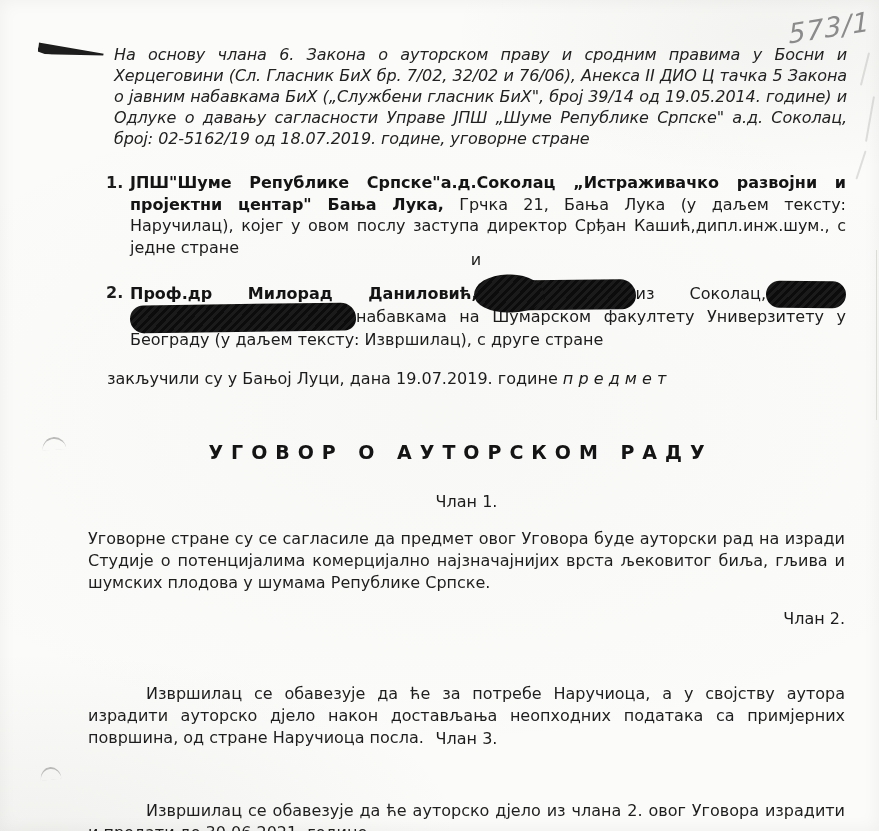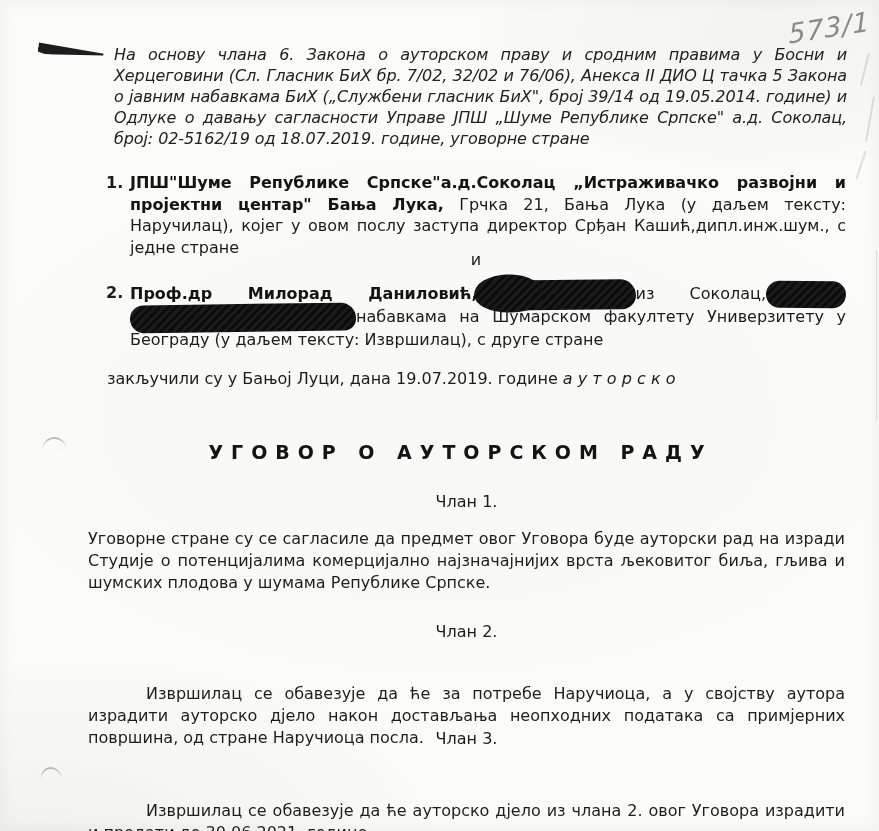--- a/index.html
+++ b/index.html
@@ -110,26 +110,26 @@
 
   <div class="abs party2 item">
     <span class="num">2.</span>
     <span class="body">
       <span class="jline" style="display:block;"><span class="b">Проф.др Милорад Даниловић,</span><span class="redact redactA"></span><span>из Соколац,</span><span class="redact redactC"></span></span>
       <span class="jline" style="display:block;"><span class="redact redactD"></span><span>набавкама на Шумарском факултету Универзитету у</span></span>
       <span class="lline" style="display:block;">Београду (у даљем тексту: Извршилац), с друге стране</span>
     </span>
   </div>
 
-  <div class="abs closing"><span>закључили су у Бањој Луци, дана 19.07.2019. године </span><span class="emph">ауторско</span></div>
+  <div class="abs closing"><span>закључили су у Бањој Луци, дана 19.07.2019. године </span><span class="emph">предмет</span></div>
 
   <div class="abs doc-title">УГОВОР О АУТОРСКОМ РАДУ</div>
 
   <div class="abs art-head" style="top:492px;">Члан 1.</div>
   <div class="abs art-para" style="top:528px;">Уговорне стране су се сагласиле да предмет овог Уговора буде ауторски рад на изради Студије о потенцијалима комерцијално најзначајнијих врста љековитог биља, гљива и шумских плодова у шумама Републике Српске.</div>
 
-  <div class="abs art-head" style="top:622px;">Члан 2.</div>
+  <div class="abs art-head" style="top:609px;text-align:right;">Члан 2.</div>
   <div class="abs art-para indented" style="top:647px;">Извршилац се обавезује да ће за потребе Наручиоца, а у својству аутора израдити ауторско дјело након достављања неопходних података са примјерних површина, од стране Наручиоца посла.</div>
 
   <div class="abs art-head" style="top:729px;">Члан 3.</div>
   <div class="abs art-para indented" style="top:764px;">Извршилац се обавезује да ће ауторско дјело из члана 2. овог Уговора израдити и предати до 30.06.2021. године.</div>
 
 </div>
 
 </body></html>

